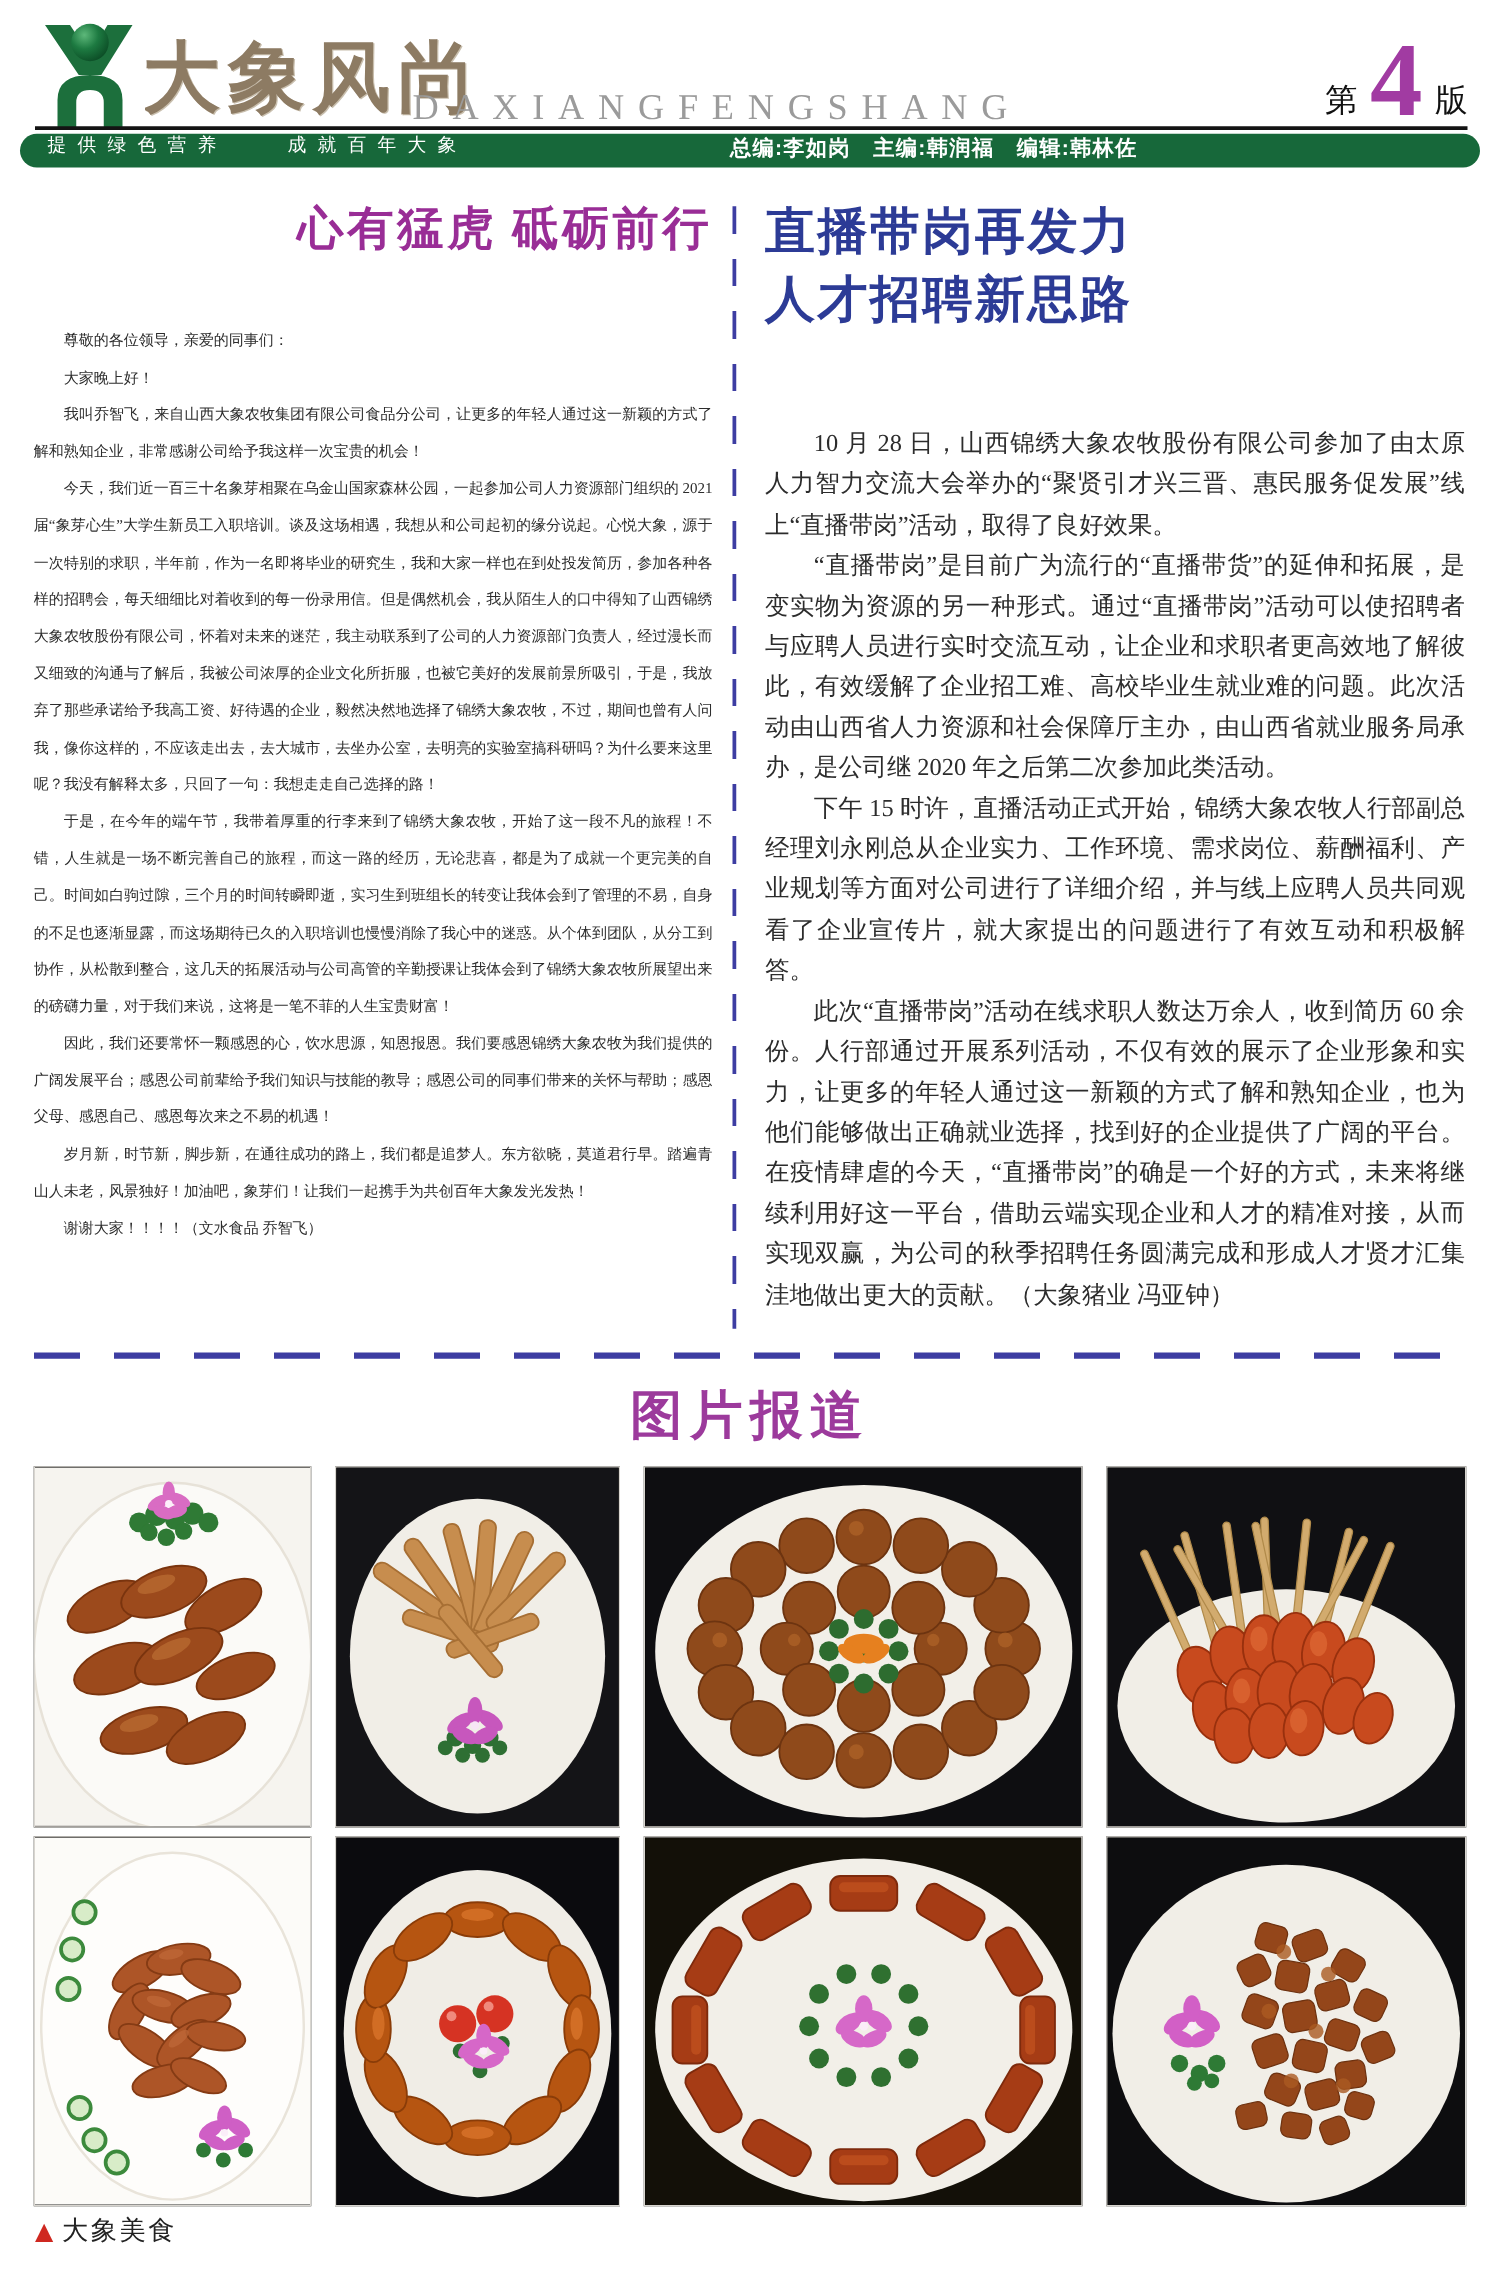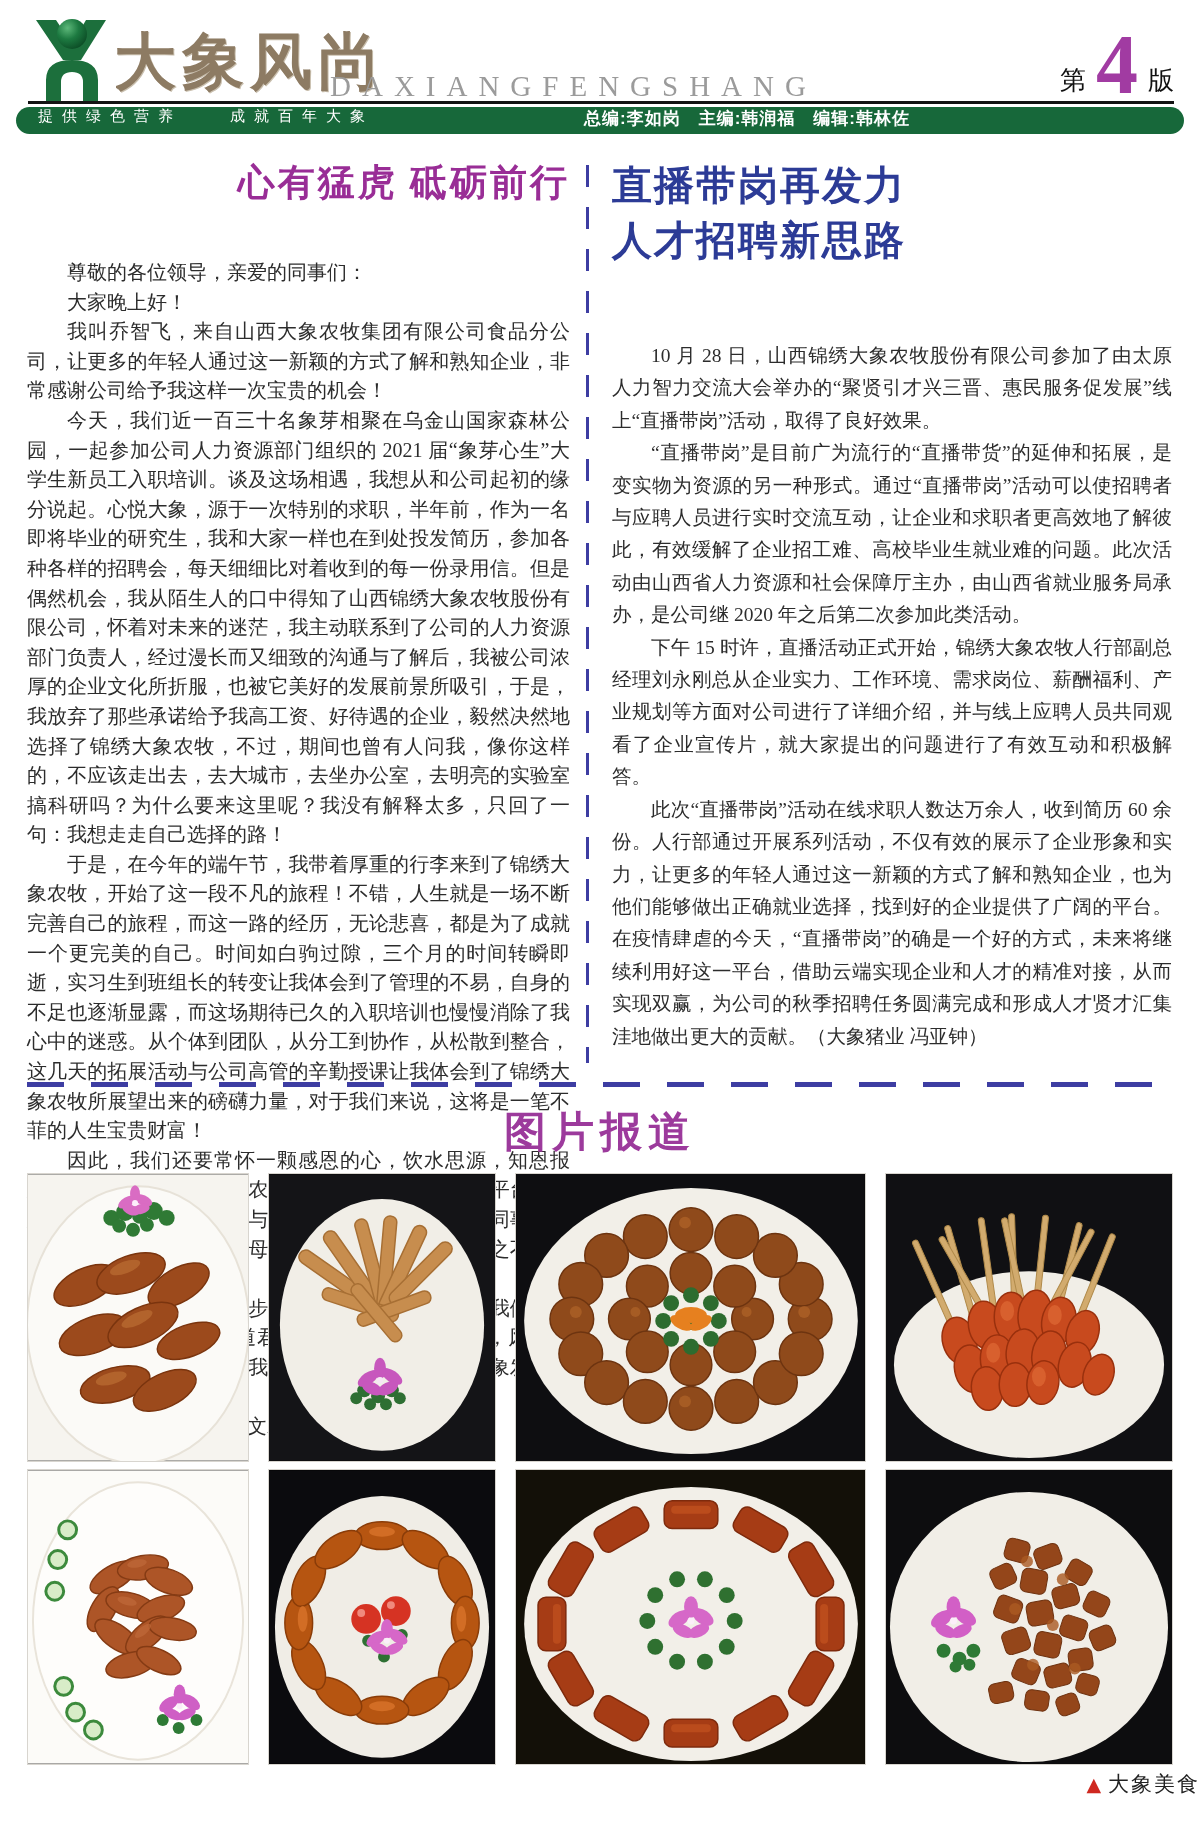--- a/index.html
+++ b/index.html
@@ -51,21 +51,21 @@
     font-weight:bold; letter-spacing:1px; white-space:nowrap;
   }
   
   .left-col { position:absolute; left:27px; top:158px; width:543px; }
   .left-title {
     text-align:right; font-size:37px; font-weight:bold; letter-spacing:3px;
     color:var(--left_title_purple,#992d96);
   }
   .l-body { margin-top:50px; }
   .l-body p {
-    font-size:20px; line-height:29.6px; text-align:justify; text-indent:2em;
+    font-size:12px; line-height:29.6px; text-align:justify; text-indent:2em;
   }
   .col-divider {
     position:absolute; left:586px; top:165px; width:3px; height:898px;
     background:repeating-linear-gradient(180deg,
       var(--dash_blue,#3d3da2) 0 22px, transparent 22px 42px);
   }
   .right-col { position:absolute; left:612px; top:158px; width:560px; }
   .right-title {
     font-size:40px; font-weight:bold; line-height:55px;
     letter-spacing:2px; color:var(--right_title_blue,#2c3b96);
@@ -86,21 +86,21 @@
     text-align:center; font-size:42px; font-weight:bold; letter-spacing:6px;
     color:var(--section_title_purple,#9c3a9c);
   }
   .photo-grid { position:absolute; left:27px; top:1173px; width:1146px; }
   .photo-row { display:flex; justify-content:space-between; }
   .photo-row + .photo-row { margin-top:7px; }
   .photo { display:block; border:1px solid #d8d5cf; background:#000; overflow:hidden; }
   .photo svg { display:block; width:100%; height:100%; }
   .caption {
     position:absolute; left:0; top:1770px; width:100%;
-    text-align:right; font-size:21px; color:#222; letter-spacing:2px;
+    text-align:left; font-size:21px; color:#222; letter-spacing:2px;padding-left:28px;
   }
   .caption .tri {
     color:var(--caption_red,#cf2820); font-size:19px; margin-right:5px;
     font-family:"DejaVu Sans",sans-serif;
   }
 </style>
 </head>
 <body>
 
 <div class="page">

